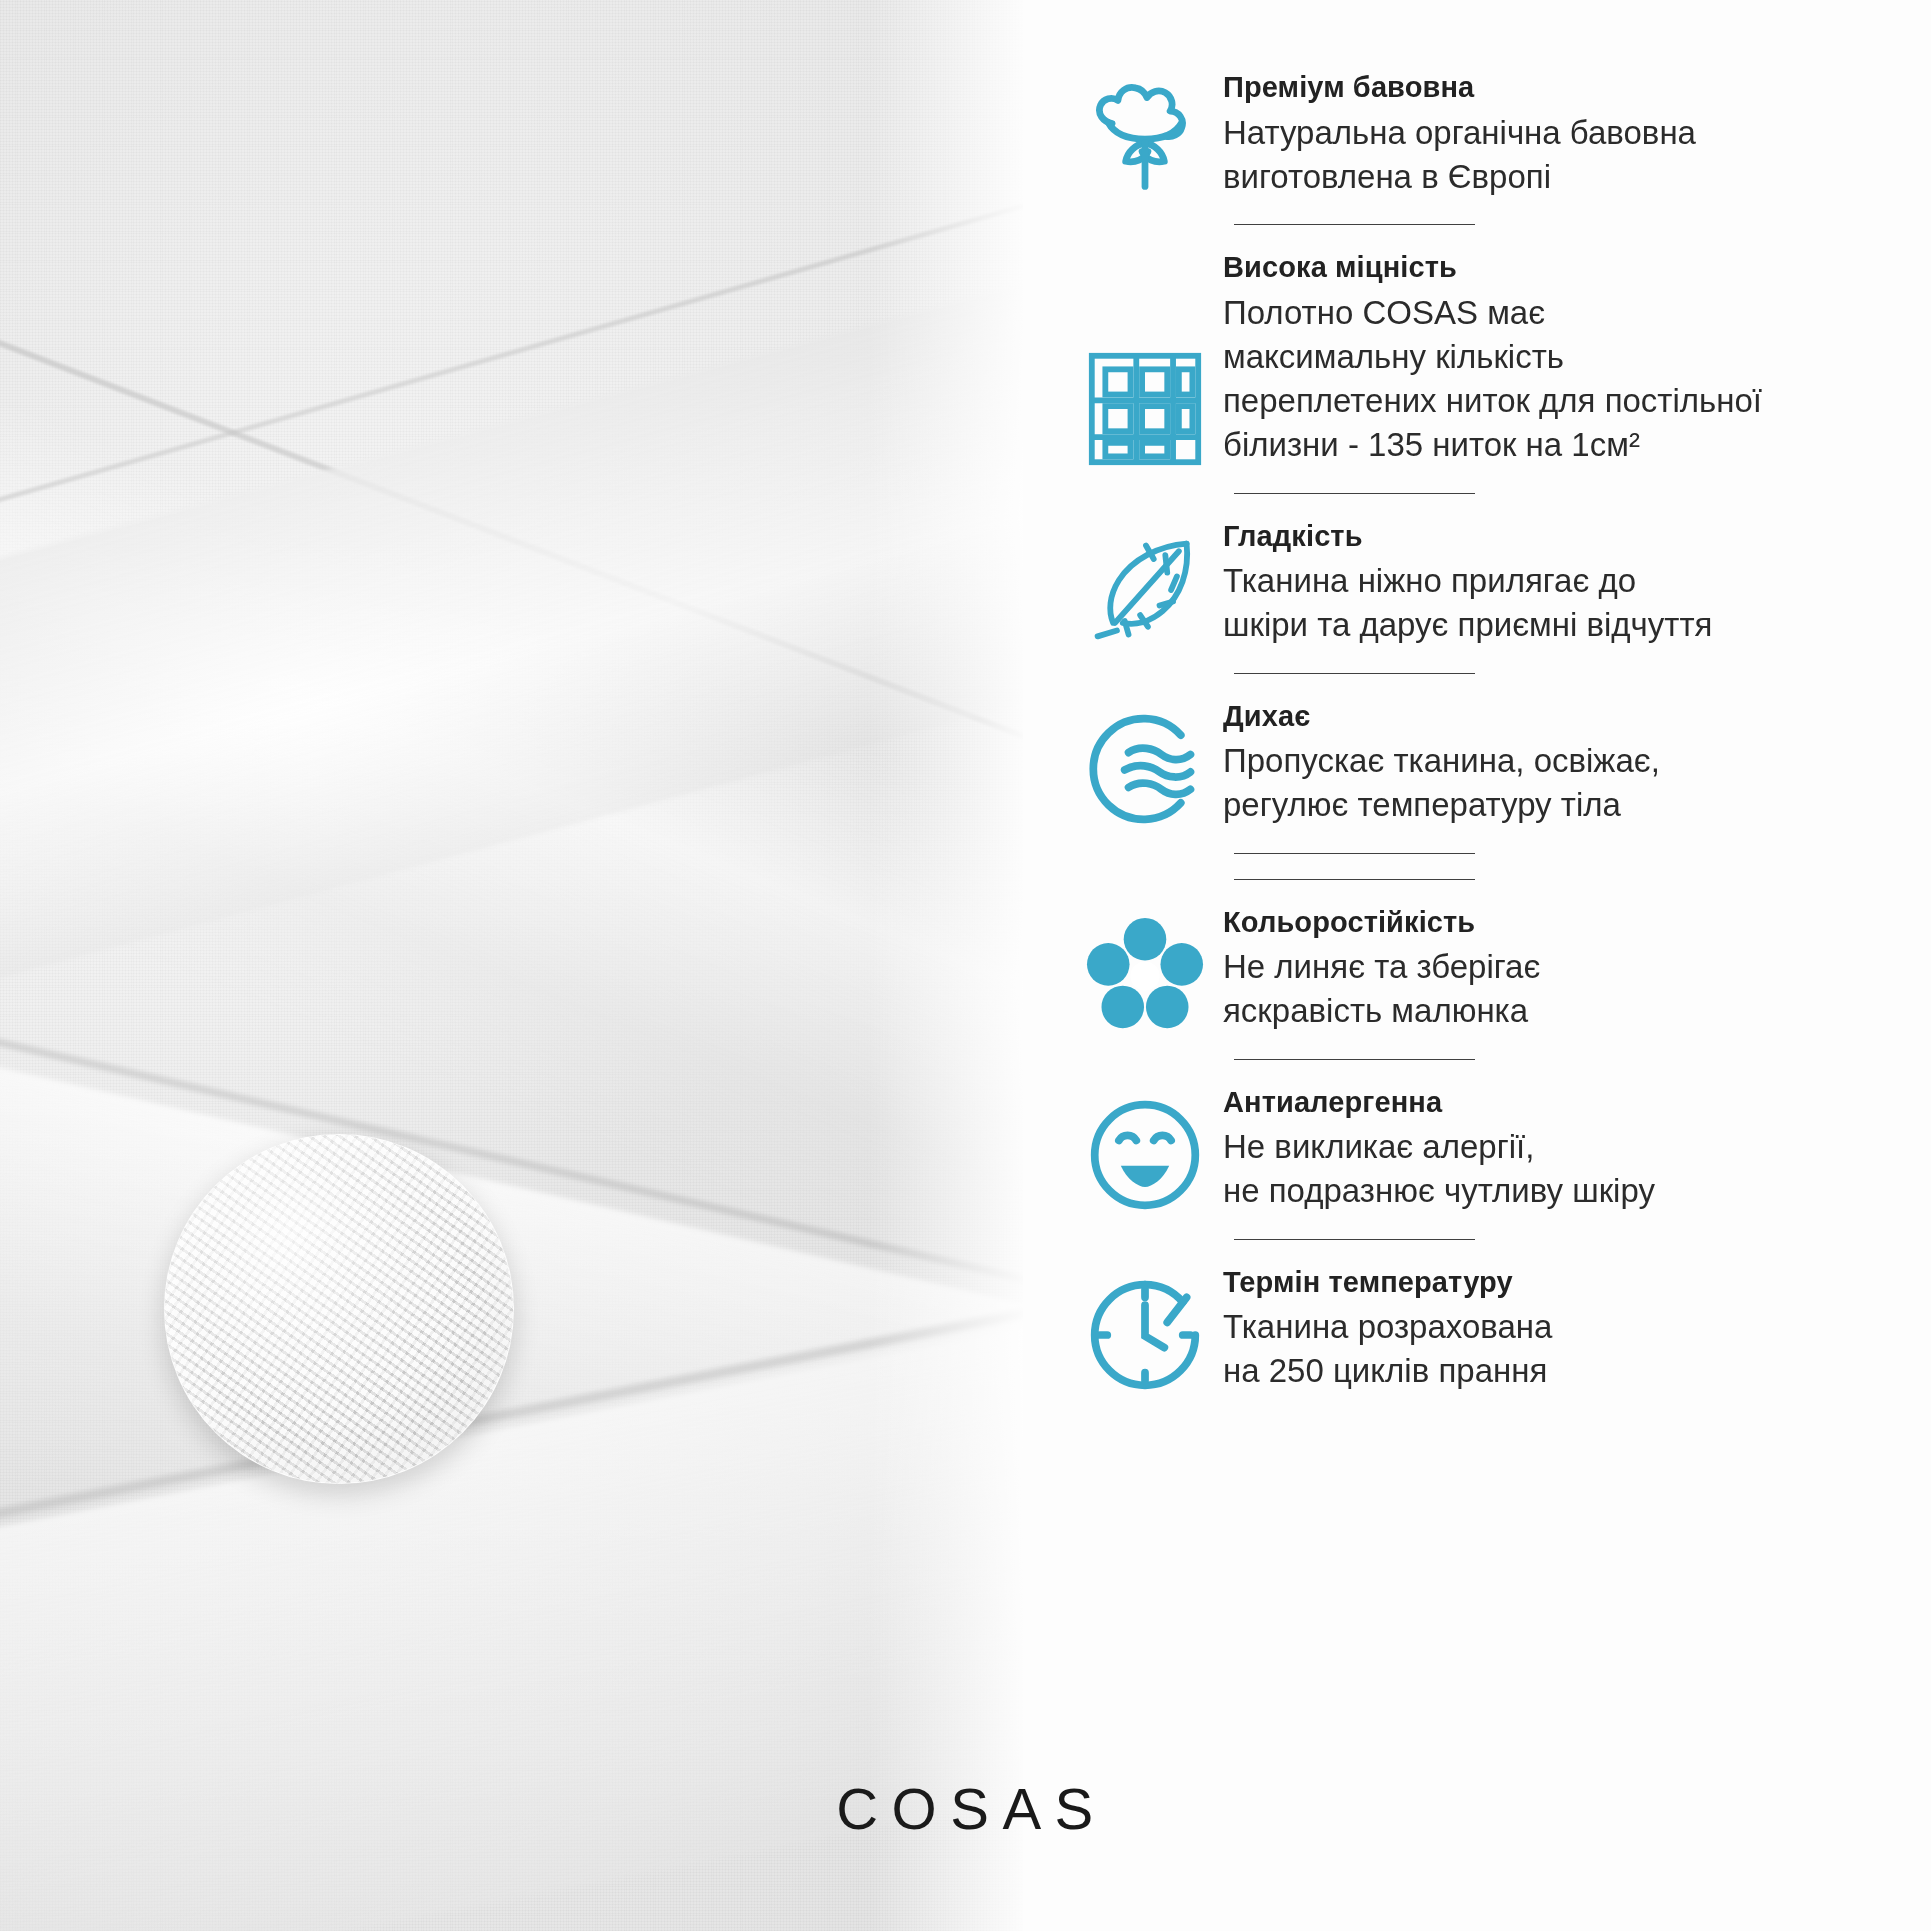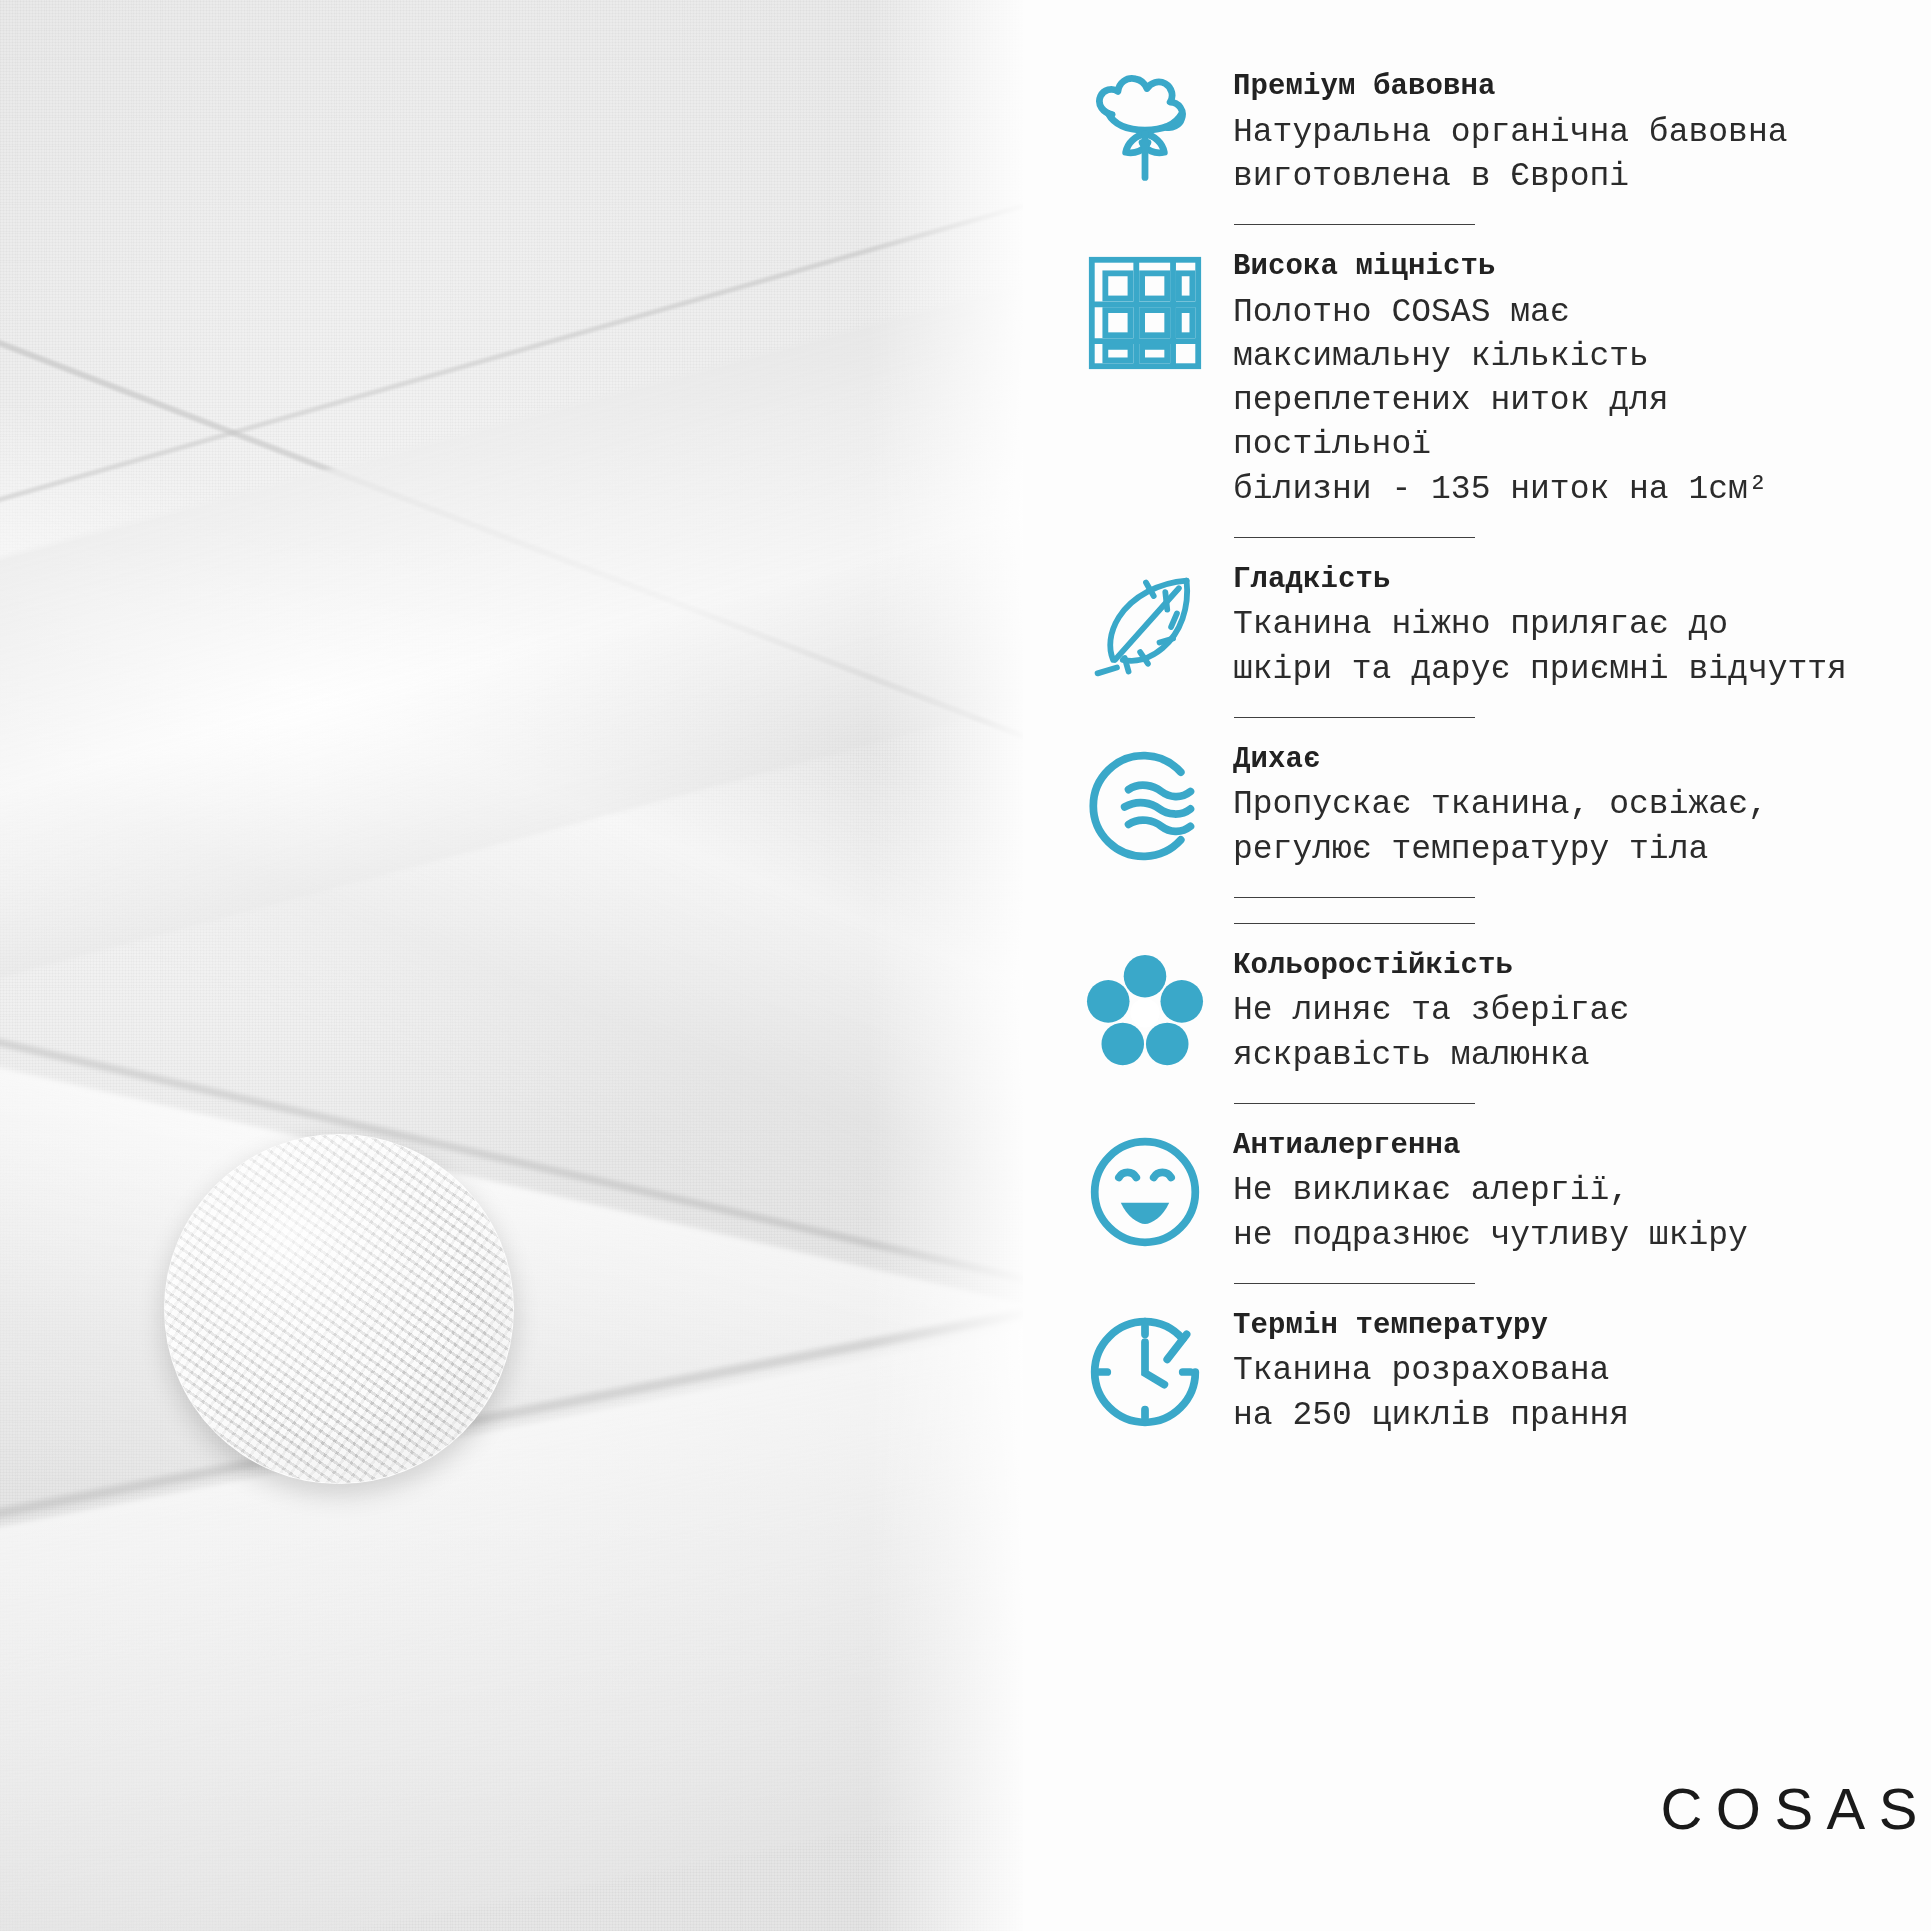--- a/index.html
+++ b/index.html
@@ -135,24 +135,23 @@
     background: #fdfdfd;
   }
   .features {
     position: absolute;
     left: 58px;
     top: 70px;
     width: 792px;
   }
   .feature {
     display: flex;
-    align-items: flex-start;
-    gap: 25px;
+    align-items: flex-end;
+    gap: 15px;
     padding: 0 0 0 0;
-    font-family: Liberation Mono, monospace;
   }
   .feature .icon-wrap {
     width: 127px;
     min-width: 127px;
     display: flex;
     align-items: center;
     justify-content: center;
     padding-top: 3.9px;
   }
   .feature .text {
@@ -179,21 +178,21 @@
     background: #1f1f1f;
     width: 241px;
     margin: 25px 0 25px 153px;
     opacity: 0.85;
   }
   .brand {
     position: absolute;
     left: 12px;
     right: 0;
     bottom: 89px;
-    text-align: right;
+    text-align: center;
   }
   .brand-text {
     display: inline-block;
     font-size: 58px;
     letter-spacing: 13.5px;
     color: #1a1a1a;
     font-family: "Liberation Sans", sans-serif;
     font-weight: 400;
   }
   svg { display: block; }

